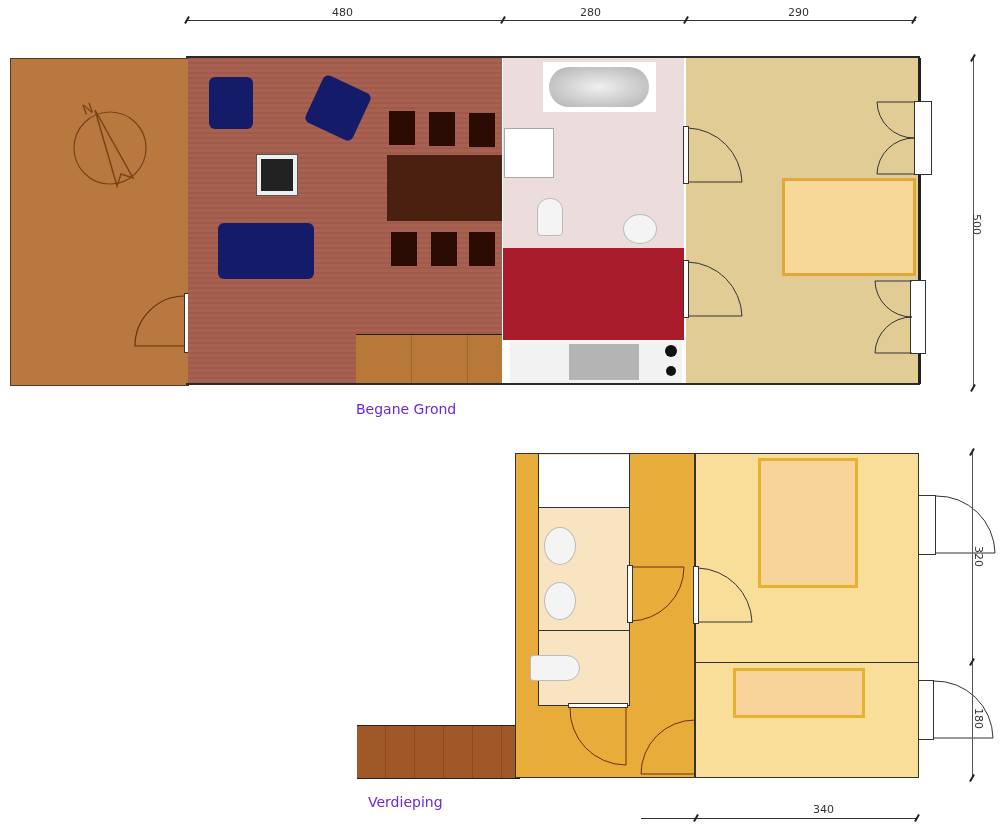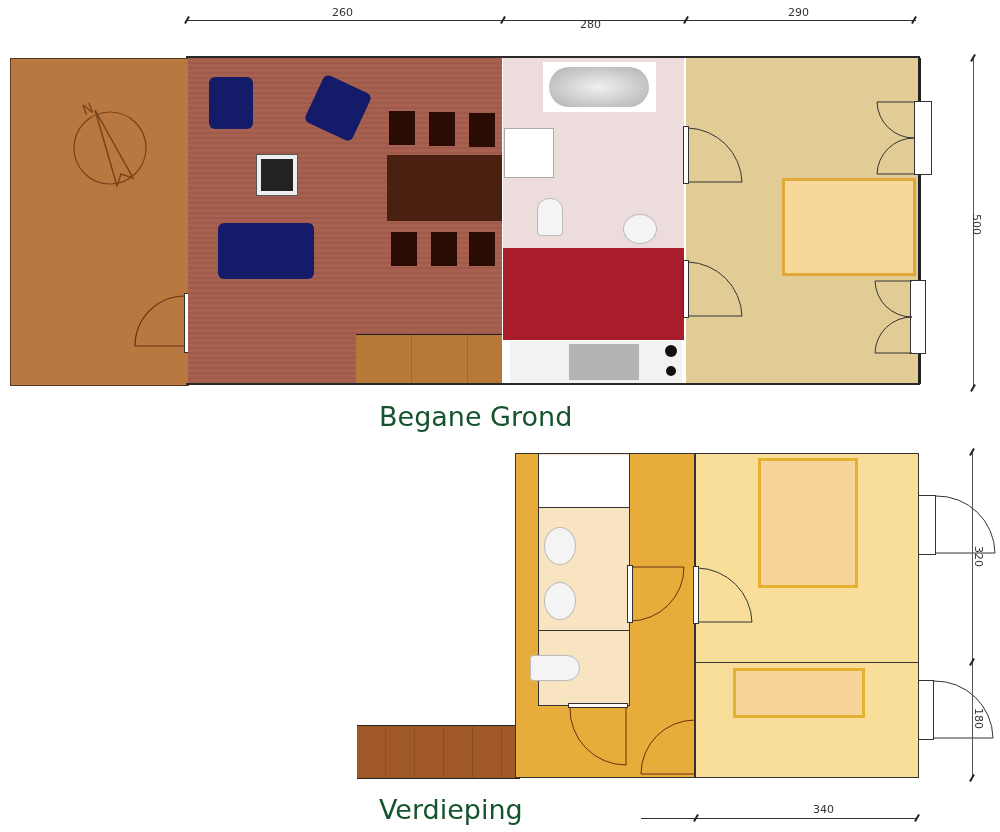--- a/index.html
+++ b/index.html
@@ -4,33 +4,33 @@
 <style>
   html, body { margin:0; padding:0; background:#ffffff; }
   body { width:1000px; height:832px; position:relative; overflow:hidden; font-family:"DejaVu Sans", sans-serif; }
   .abs { position:absolute; }
   .dim-h { position:absolute; height:1px; background:#333; }
   .dim-v { position:absolute; width:1px; background:#555; }
   .tick { position:absolute; width:2px; height:8px; background:#222; transform:rotate(30deg); }
   .dim-label { position:absolute; font-size:11px; color:#333; }
   .wall { position:absolute; background:#2a2a2a; }
   .window { position:absolute; background:#fff; border:1px solid #333; box-sizing:border-box; }
-  .floor-title { position:absolute; font-size:27px; color:#14532d;margin-left:23px; }
+  .floor-title { position:absolute; font-size:14px; color:#6d28d9; }
 </style>
 </head>
 <body>
 
 <div>
   <div class="dim-h" style="left:186px; top:20px; width:730px;"></div>
   <div class="tick" style="left:186px; top:16px;"></div>
   <div class="tick" style="left:502px; top:16px;"></div>
   <div class="tick" style="left:685px; top:16px;"></div>
   <div class="tick" style="left:913px; top:16px;"></div>
-  <span class="dim-label" style="left:332px; top:6px;">260</span>
-  <span class="dim-label" style="left:580px; top:6px;margin-top:12px;">280</span>
+  <span class="dim-label" style="left:332px; top:6px;">480</span>
+  <span class="dim-label" style="left:580px; top:6px;">280</span>
   <span class="dim-label" style="left:788px; top:6px;">290</span>
 </div>
 
 <div>
   <div class="dim-v" style="left:973px; top:58px; height:330px;"></div>
   <div class="tick" style="left:972px; top:54px;"></div>
   <div class="tick" style="left:972px; top:384px;"></div>
   <span class="dim-label" style="left:966px; top:218px; transform:rotate(90deg);">500</span>
 </div>
 
@@ -181,13 +181,13 @@
 <div class="dim-h" style="left:641px; top:818px; width:0;"></div>
 <div class="dim-h" style="left:641px; top:818px; width:0;"></div>
 <div class="dim-h" style="left:641px; top:818px; width:0;"></div>
 <div class="dim-h" style="left:641px; top:818px; width:0;"></div>
 <div class="dim-h" style="left:641px; top:818px; width:0;"></div>
 <div class="dim-h" style="left:695px; top:818px; width:222px;"></div>
 <div class="tick" style="left:695px; top:814px;"></div>
 <div class="tick" style="left:916px; top:814px;"></div>
 <span class="dim-label" style="left:813px; top:803px;">340</span>
 
-<div class="floor-title" style="left:356px; top:794px;">Verdieping</div>
+<div class="floor-title" style="left:368px; top:794px;">Verdieping</div>
 
 </body></html>

